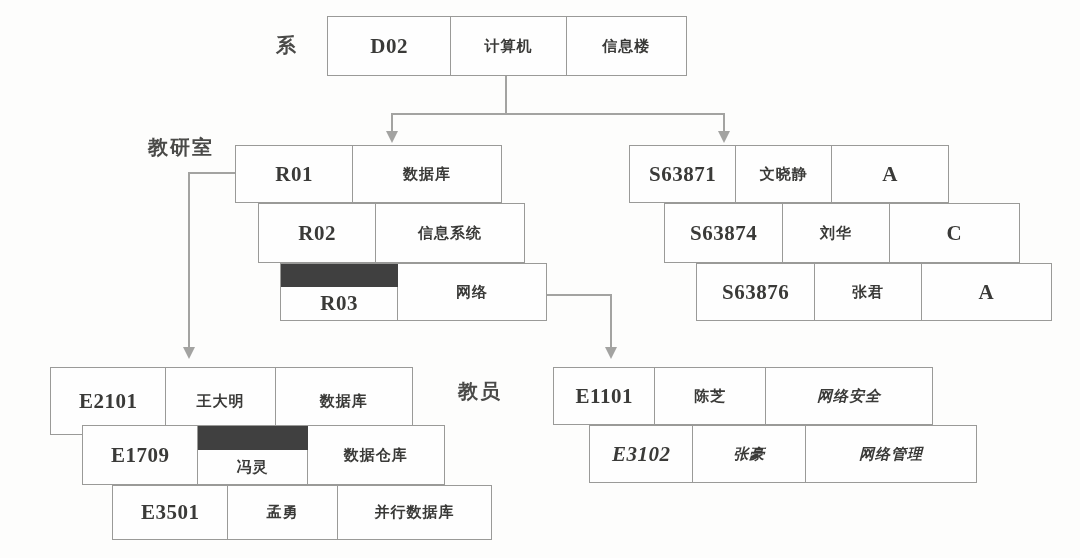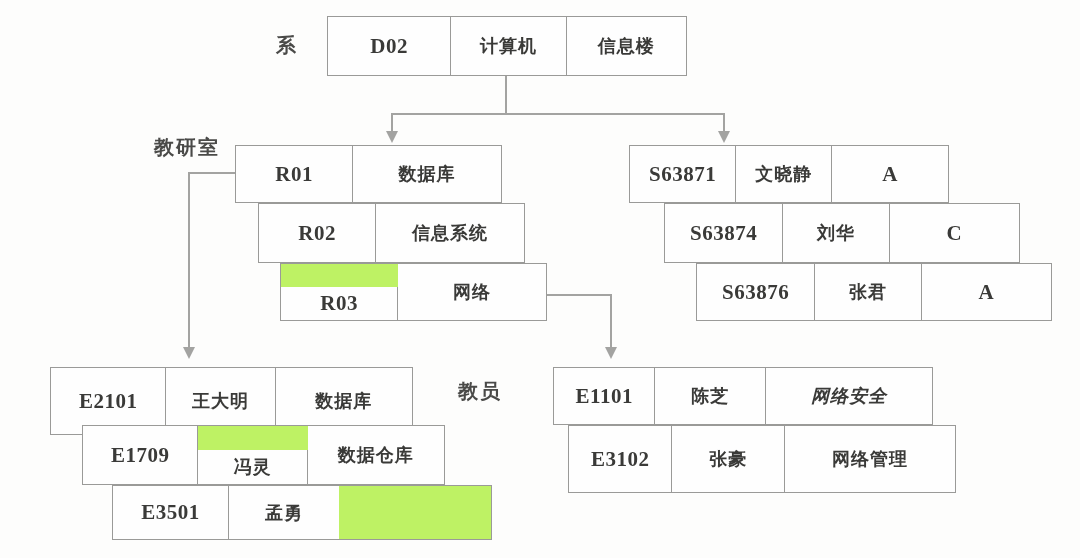--- a/index.html
+++ b/index.html
@@ -14,41 +14,41 @@
     height: 558px;
     background: #fdfdfc;
     font-family: "Liberation Serif", "DejaVu Serif", serif;
     overflow: hidden;
   }
   
   .record {
     position: absolute;
     display: flex;
     box-sizing: border-box;
-    background: #bef264;
+    background: #404040;
     border: 1.5px solid #9a9a98;
     color: #3a3a38;
   }
   .record .cell {
     box-sizing: border-box;
     display: flex;
     align-items: center;
     justify-content: center;
     border-right: 1.5px solid #9a9a98;
     background: #fefefe;
     font-size: 20px;
     letter-spacing: 0.5px;
     white-space: nowrap;
     overflow: hidden;
   }
   .record .cell:last-child { border-right: none; }
   .cell.cjk {
     font-family: "DejaVu Sans", "Liberation Sans", sans-serif;
     font-weight: bold;
-    font-size: 18px;
+    font-size: 15px;
     letter-spacing: 1px;
   }
   .cell.latin {
     font-family: "Liberation Serif", "DejaVu Serif", serif;
     font-weight: bold;
     font-size: 21px;
     letter-spacing: 0.5px;
   }
   
   .side-label {
@@ -76,21 +76,21 @@
     border-top: 12px solid #a3a3a1;
   }
 </style>
 </head>
 <body>
 
 <div id="canvas">
 
   <div class="side-label" style="left:276px; top:32px;">系</div>
 
-  <div class="side-label" style="left:154px; top:134px;">教研室</div>
+  <div class="side-label" style="left:148px; top:134px;">教研室</div>
 
   <div class="side-label" style="left:458px; top:378px;">教员</div>
 
   <div class="conn v" style="left:505px; top:76px; height:38px;"></div>
   <div class="conn h" style="left:391px; top:113px; width:333px;"></div>
   <div class="conn v" style="left:391px; top:113px; height:20px;"></div>
   <div class="arrowhead" style="left:386px; top:131px;"></div>
   <div class="conn v" style="left:723px; top:113px; height:20px;"></div>
   <div class="arrowhead" style="left:718px; top:131px;"></div>
 
@@ -149,27 +149,28 @@
 
   <div class="record" style="left:82px; top:425px; width:363px; height:60px;">
     <div class="cell latin" style="width:116px;">E1709</div>
     <div class="cell cjk" style="width:110px;margin-top:24px;">冯灵</div>
     <div class="cell cjk" style="width:137px;">数据仓库</div>
   </div>
 
   <div class="record" style="left:112px; top:485px; width:380px; height:55px;">
     <div class="cell latin" style="width:116px;">E3501</div>
     <div class="cell cjk" style="width:110px;">孟勇</div>
+    <div class="cell cjk" style="width:154px;">并行数据库</div>
   </div>
 
   <div class="record" style="left:553px; top:367px; width:380px; height:58px;">
     <div class="cell latin" style="width:102px;">E1101</div>
     <div class="cell cjk" style="width:111px;">陈芝</div>
     <div class="cell cjk" style="width:167px;font-style:italic;">网络安全</div>
   </div>
 
-  <div class="record" style="left:568px; top:425px; width:388px; height:68px;">
+  <div class="record" style="left:589px; top:425px; width:388px; height:58px;font-style:italic;">
     <div class="cell latin" style="width:104px;">E3102</div>
     <div class="cell cjk" style="width:113px;">张豪</div>
     <div class="cell cjk" style="width:171px;">网络管理</div>
   </div>
 
 </div>
 
 </body></html>

